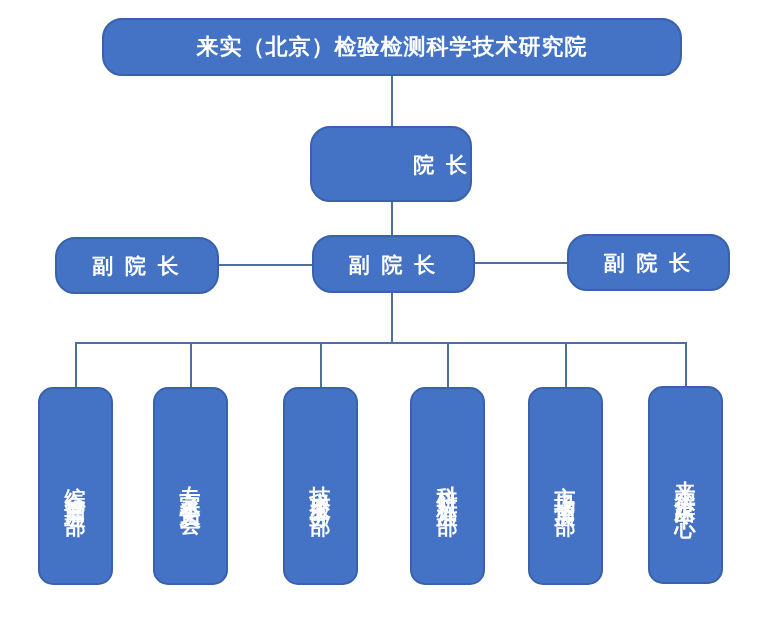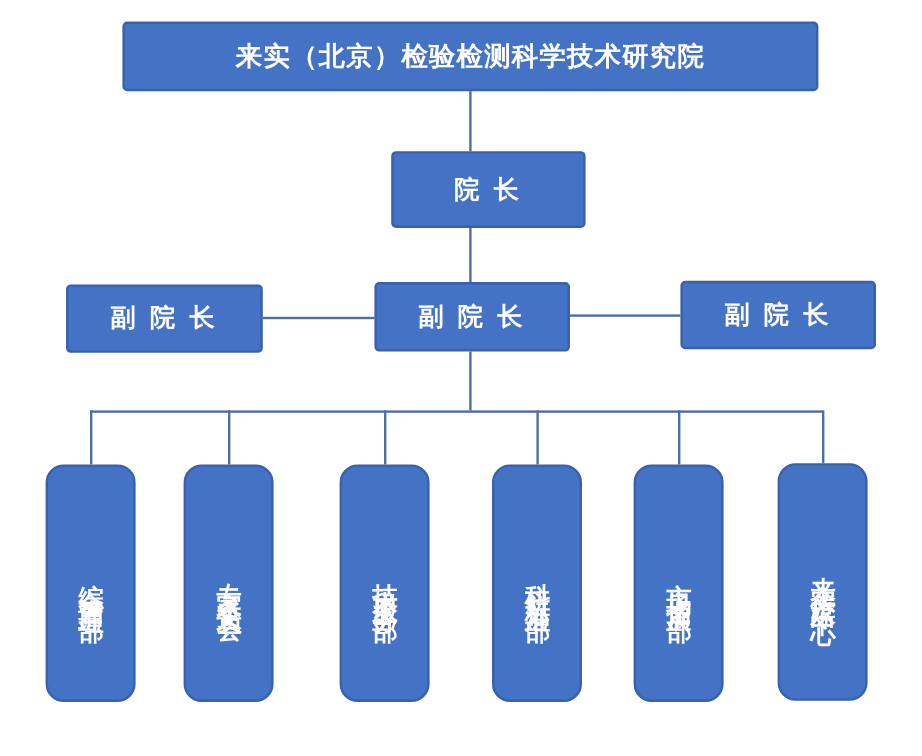--- a/index.html
+++ b/index.html
@@ -15,21 +15,21 @@
     width:768px;height:630px;
     background:var(--background);
     font-family:"Liberation Sans","DejaVu Sans",sans-serif;
     overflow:hidden;
   }
   .box{
     position:absolute;
     box-sizing:border-box;
     background:var(--box-fill);
     border:2px solid var(--box-border);
-    border-radius:4px;
+    border-radius:20px;
     color:var(--text);
     display:flex;
     align-items:center;
     justify-content:center;
     font-weight:bold;
     text-align:center;
     line-height:1;
   }
   .box.h{letter-spacing:3px;font-size:21px;}
   .box.v{
@@ -38,21 +38,21 @@
     letter-spacing:7px;
     writing-mode:vertical-rl;
     text-orientation:upright;
   }
   .line{position:absolute;background:var(--connector);}
   .line.v{width:1.5px;}
   .line.hz{height:1.5px;}
 
   
   #box-institute {left:102px;top:18px;width:580px;height:58px;font-size:22px;letter-spacing:1px;}
-  #box-president {left:326px;top:126px;width:162px;height:64px;}
+  #box-president {left:310px;top:126px;width:162px;height:76px;justify-content:flex-end;}
   #box-vp-left   {left:55px; top:237px;width:164px;height:57px;}
   #box-vp-center {left:312px;top:235px;width:163px;height:58px;}
   #box-vp-right  {left:567px;top:234px;width:163px;height:57px;}
   #box-dept-1{left:38px; top:387px;width:75px;height:198px;}
   #box-dept-2{left:153px;top:387px;width:75px;height:198px;}
   #box-dept-3{left:283px;top:387px;width:75px;height:198px;}
   #box-dept-4{left:410px;top:387px;width:75px;height:198px;}
   #box-dept-5{left:528px;top:387px;width:75px;height:198px;}
   #box-dept-6{left:648px;top:386px;width:75px;height:198px;}
 

